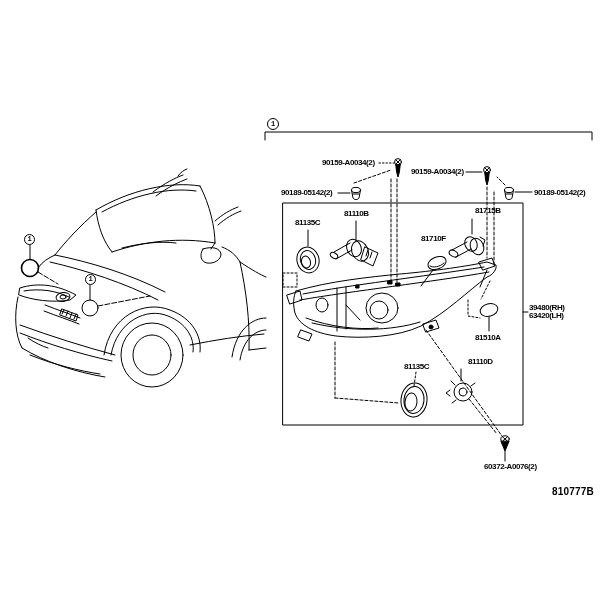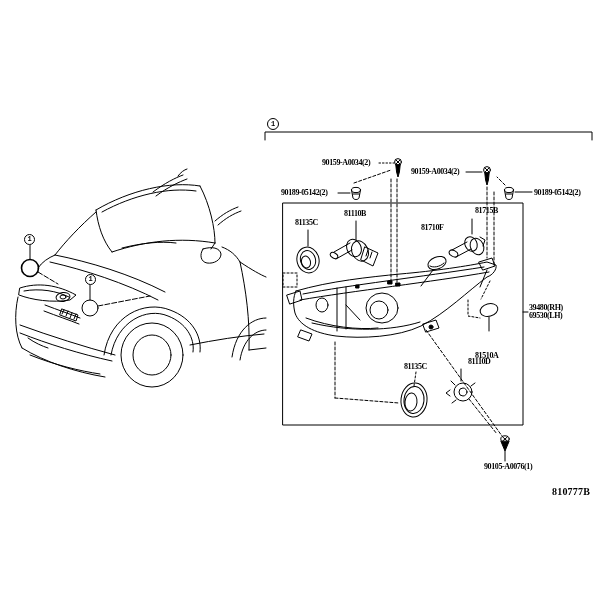--- a/index.html
+++ b/index.html
@@ -2,21 +2,21 @@
 <html><head>
 <meta charset="utf-8">
 <style>
   html,body { margin:0; padding:0; background:#fff; }
   #stage {
     position:relative; width:600px; height:600px; background:#ffffff;
     font-family:"Liberation Mono", monospace; overflow:hidden;
   }
   svg { position:absolute; left:0; top:0; }
   .lbl {
-    position:absolute; font-family:Liberation Serif, serif;
+    position:absolute; font-family:Liberation Sans, sans-serif;
     font-size:8px; font-weight:bold; letter-spacing:-0.4px;
     color:#000; white-space:nowrap; line-height:9px;
   }
   .callout {
     position:absolute; box-sizing:border-box; width:11px; height:11px;
     border:1px solid #000; border-radius:50%;
     font-size:7px; font-weight:bold; line-height:9px; text-align:center;
     color:#000; background:#fff;
   }
   .callout.big { width:12px; height:12px; line-height:10px; }
@@ -229,25 +229,25 @@
   <span class="callout" style="left:24px; top:234px;">1</span>
   <span class="callout" style="left:85px; top:274px;">1</span>
 
   <span class="lbl" style="left:322px; top:158px;">90159-A0034(2)</span>
   <span class="lbl" style="left:411px; top:167px;">90159-A0034(2)</span>
   <span class="lbl" style="left:281px; top:188px;">90189-05142(2)</span>
   <span class="lbl" style="left:534px; top:188px;">90189-05142(2)</span>
 
   <span class="lbl" style="left:295px; top:218px;">81135C</span>
   <span class="lbl" style="left:344px; top:209px;">81110B</span>
-  <span class="lbl" style="left:421px; top:223px;">81710F</span>
+  <span class="lbl" style="left:421px; top:234px;">81710F</span>
   <span class="lbl" style="left:451px; top:206px;margin-left:24px;">81715B</span>
-  <span class="lbl" style="left:475px; top:351px;text-align:center;">81510A</span>
+  <span class="lbl" style="left:475px; top:333px;text-align:center;">81510A</span>
   <span class="lbl" style="left:404px; top:362px;">81135C</span>
   <span class="lbl" style="left:468px; top:357px;">81110D</span>
 
   <span class="lbl" style="left:529px; top:303px;">39480(RH)</span>
-  <span class="lbl" style="left:529px; top:311px;">69530(LH)</span>
-
-  <span class="lbl" style="left:484px; top:462px;">90105-A0076(1)</span>
+  <span class="lbl" style="left:529px; top:311px;">63420(LH)</span>
+
+  <span class="lbl" style="left:484px; top:462px;">60372-A0076(2)</span>
 
   <span class="lbl figcode" style="left:552px; top:487px;">810777B</span>
 </div>
 
 </body></html>

